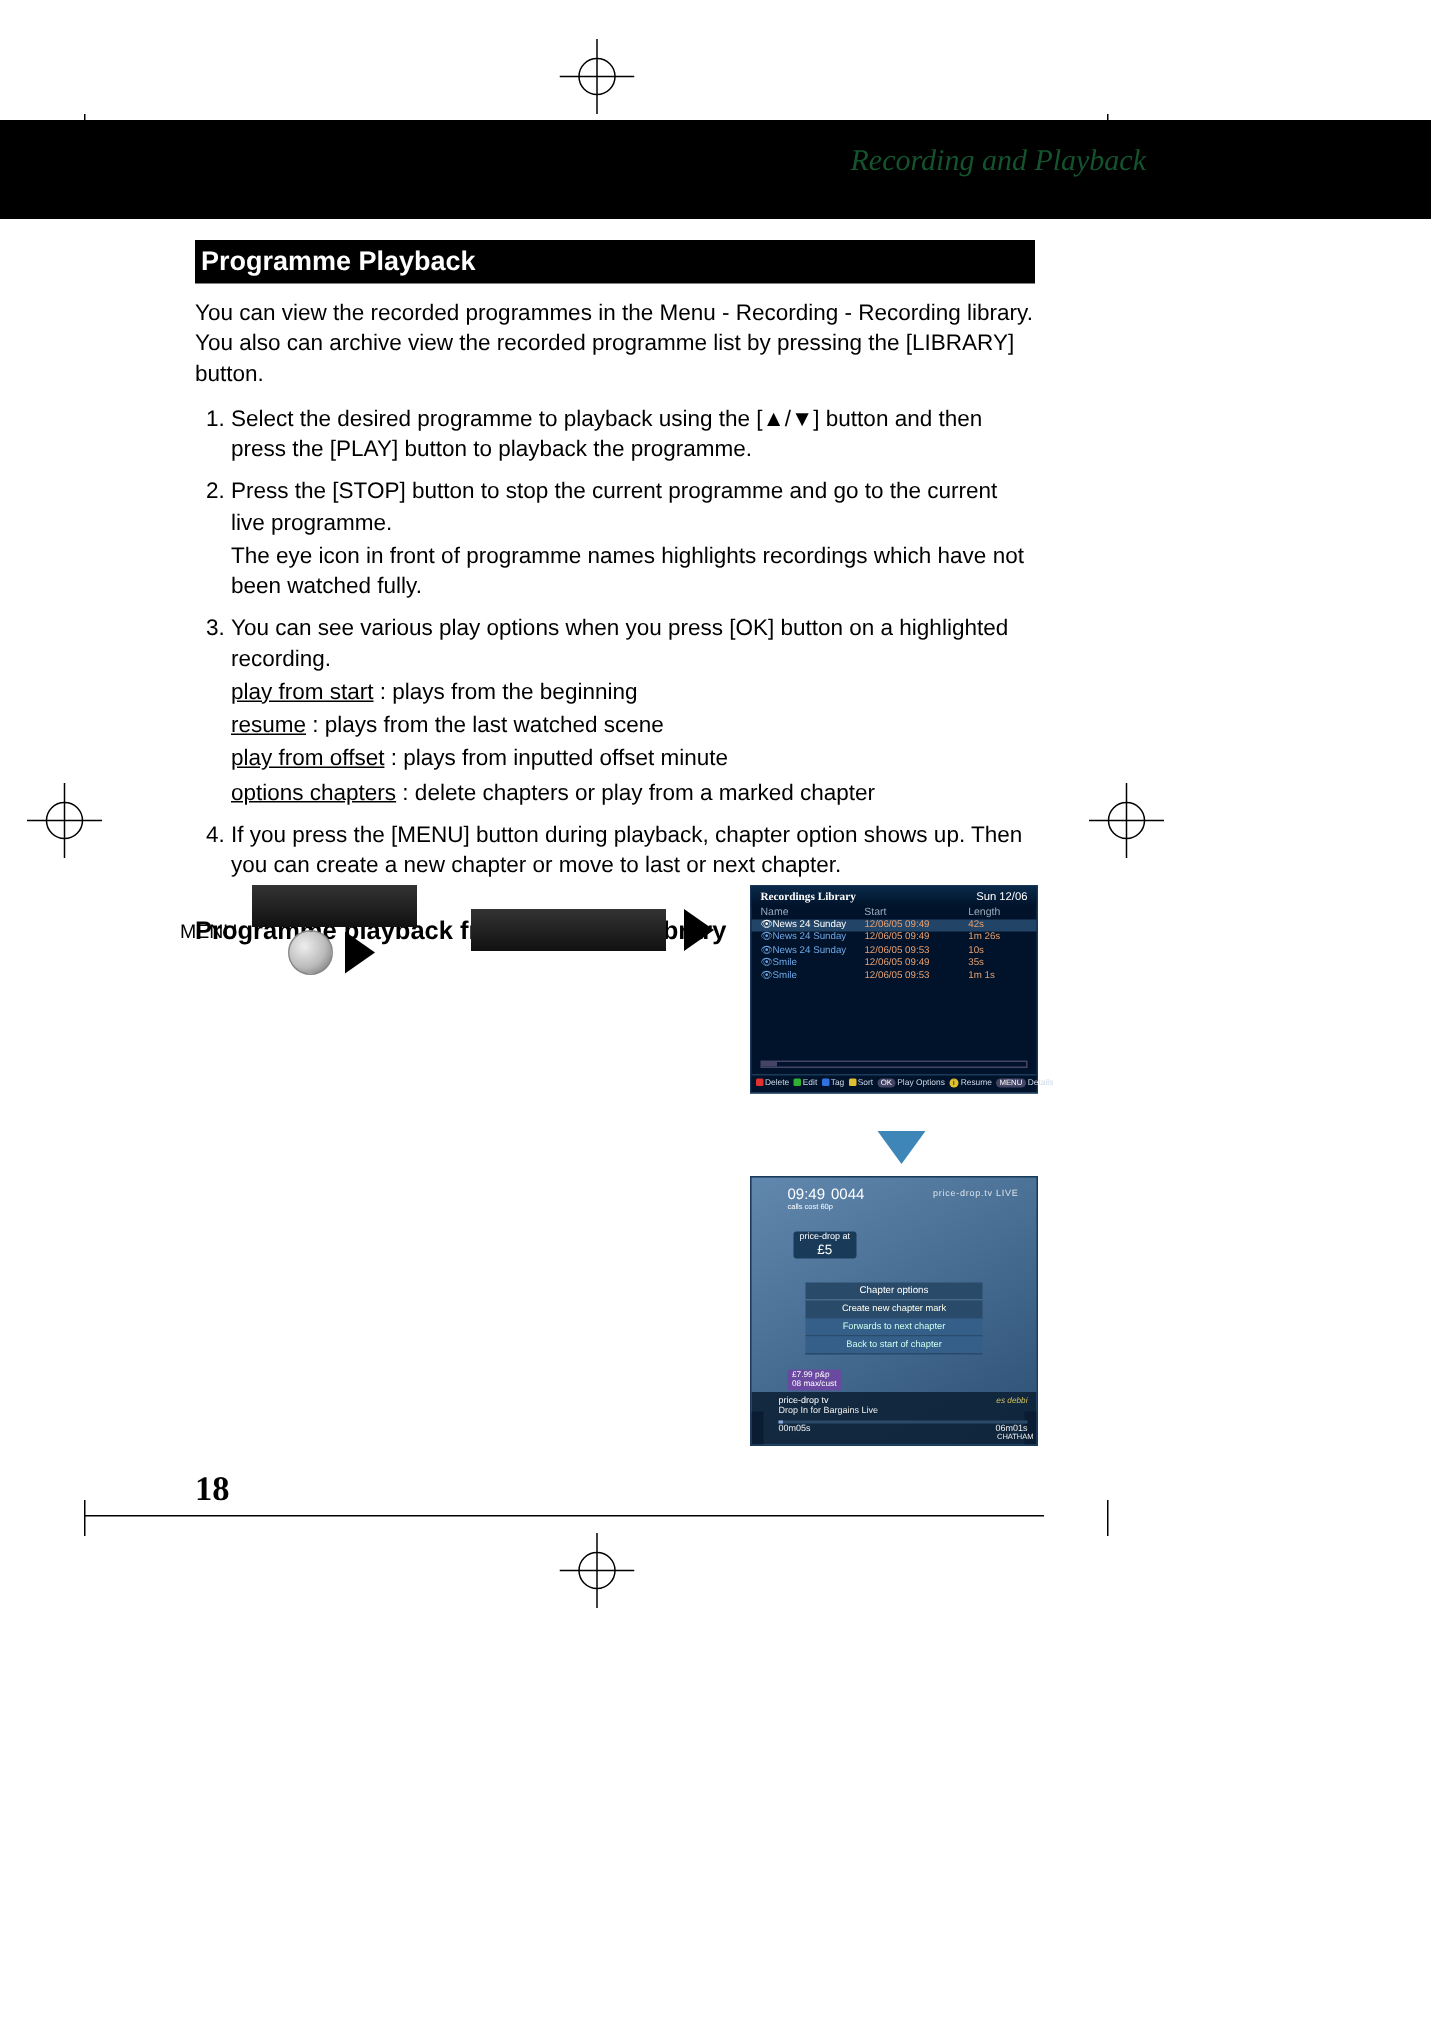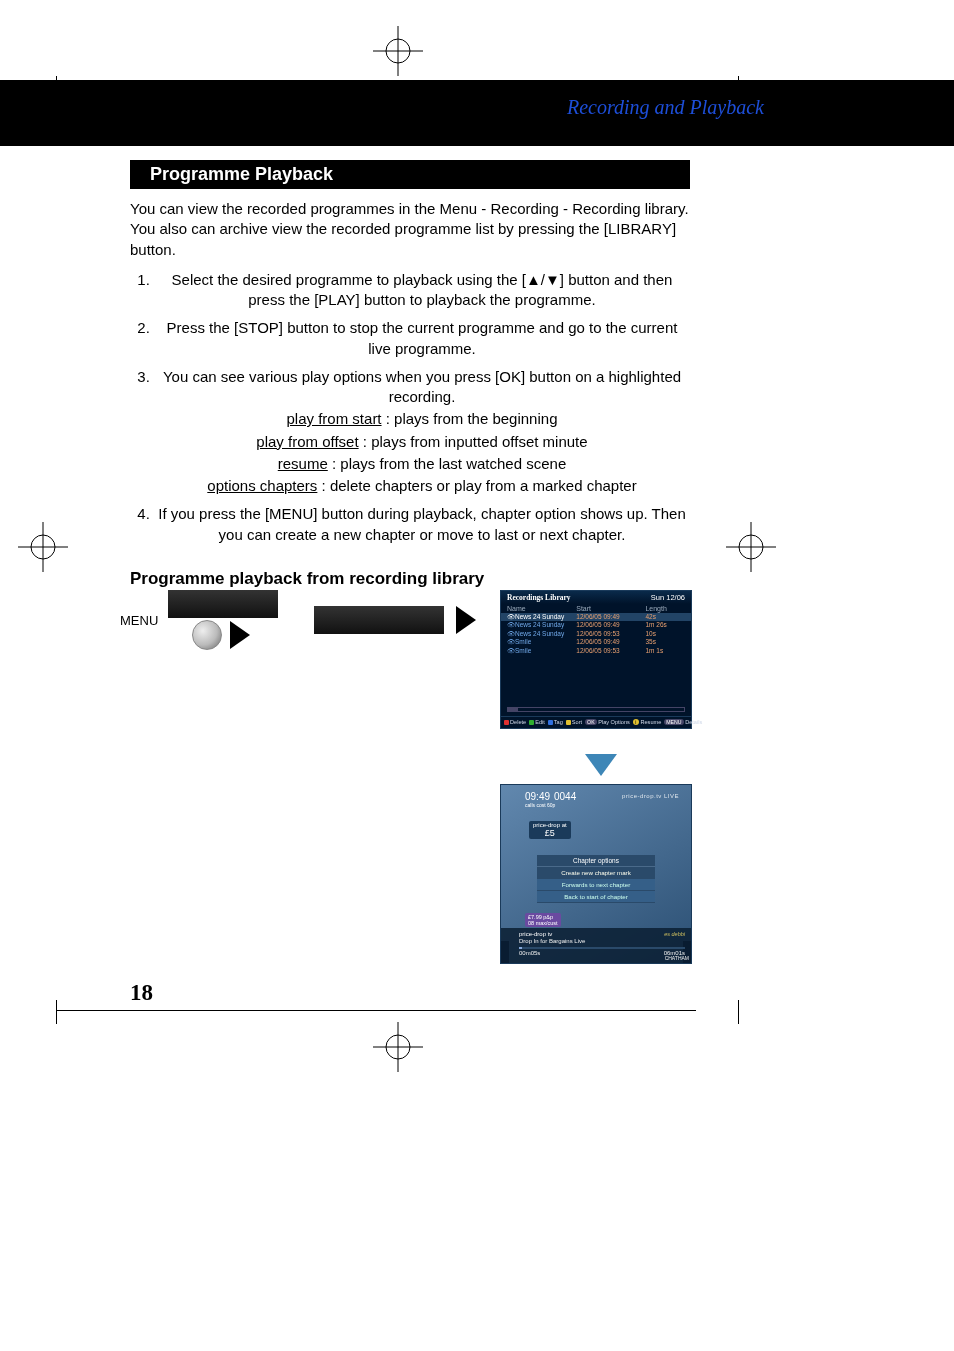--- a/index.html
+++ b/index.html
@@ -25,52 +25,51 @@
     position: absolute;
     left: 0; right: 0; top: 80px; height: 66px;
     background: #000;
   }
   .header-title {
     position: absolute;
     right: 190px;
     top: 96px;
     font-family: "Palatino Linotype", Georgia, serif;
     font-style: italic;
-    color: #1d4ed8;
+    color: #14532d;
     font-size: 20px;
   }
   .content {
     position: absolute;
     left: 130px;
     top: 160px;
     width: 560px;
   }
   .section-bar {
     background: #000;
     color: #fff;
     font-weight: bold;
     font-size: 18px;
-    padding: 4px 20px;
+    padding: 4px 4px;
     margin-bottom: 10px;
     font-family: Arial, Helvetica, sans-serif;
   }
   .intro {
     font-size: 15px;
     line-height: 1.35;
     margin: 0 0 10px 0;
   }
   ol.steps {
     margin: 0 0 20px 0;
     padding-left: 24px;
     font-size: 15px;
     line-height: 1.35;
   }
   ol.steps > li {
     margin-bottom: 8px;
-    text-align: center;
   }
   .sub {
     display: block;
     margin-top: 2px;
   }
   .uline { text-decoration: underline; }
   .subsection {
     color: #000;
     font-weight: bold;
     font-size: 17px;
@@ -315,26 +314,27 @@
   <div class="content">
     <div class="section-bar">Programme Playback</div>
     <p class="intro">You can view the recorded programmes in the Menu - Recording - Recording library. You also can archive view the recorded programme list by pressing the [LIBRARY] button.</p>
 
     <ol class="steps">
       <li>
         <span>Select the desired programme to playback using the [▲/▼] button and then press the [PLAY] button to playback the programme.</span>
       </li>
       <li>
         <span>Press the [STOP] button to stop the current programme and go to the current live programme.</span>
+        <span class="sub">The eye icon in front of programme names highlights recordings which have not been watched fully.</span>
       </li>
       <li>
         <span>You can see various play options when you press [OK] button on a highlighted recording.</span>
         <span class="sub"><span class="uline">play from start</span><span> : plays from the beginning</span></span>
+        <span class="sub"><span class="uline">resume</span><span> : plays from the last watched scene</span></span>
         <span class="sub"><span class="uline">play from offset</span><span> : plays from inputted offset minute</span></span>
-        <span class="sub"><span class="uline">resume</span><span> : plays from the last watched scene</span></span>
         <span class="sub"><span class="uline">options chapters</span><span> : delete chapters or play from a marked chapter</span></span>
       </li>
       <li>
         <span>If you press the [MENU] button during playback, chapter option shows up. Then you can create a new chapter or move to last or next chapter.</span>
       </li>
     </ol>
 
     <div class="subsection">Programme playback from recording library</div>
   </div>
 

